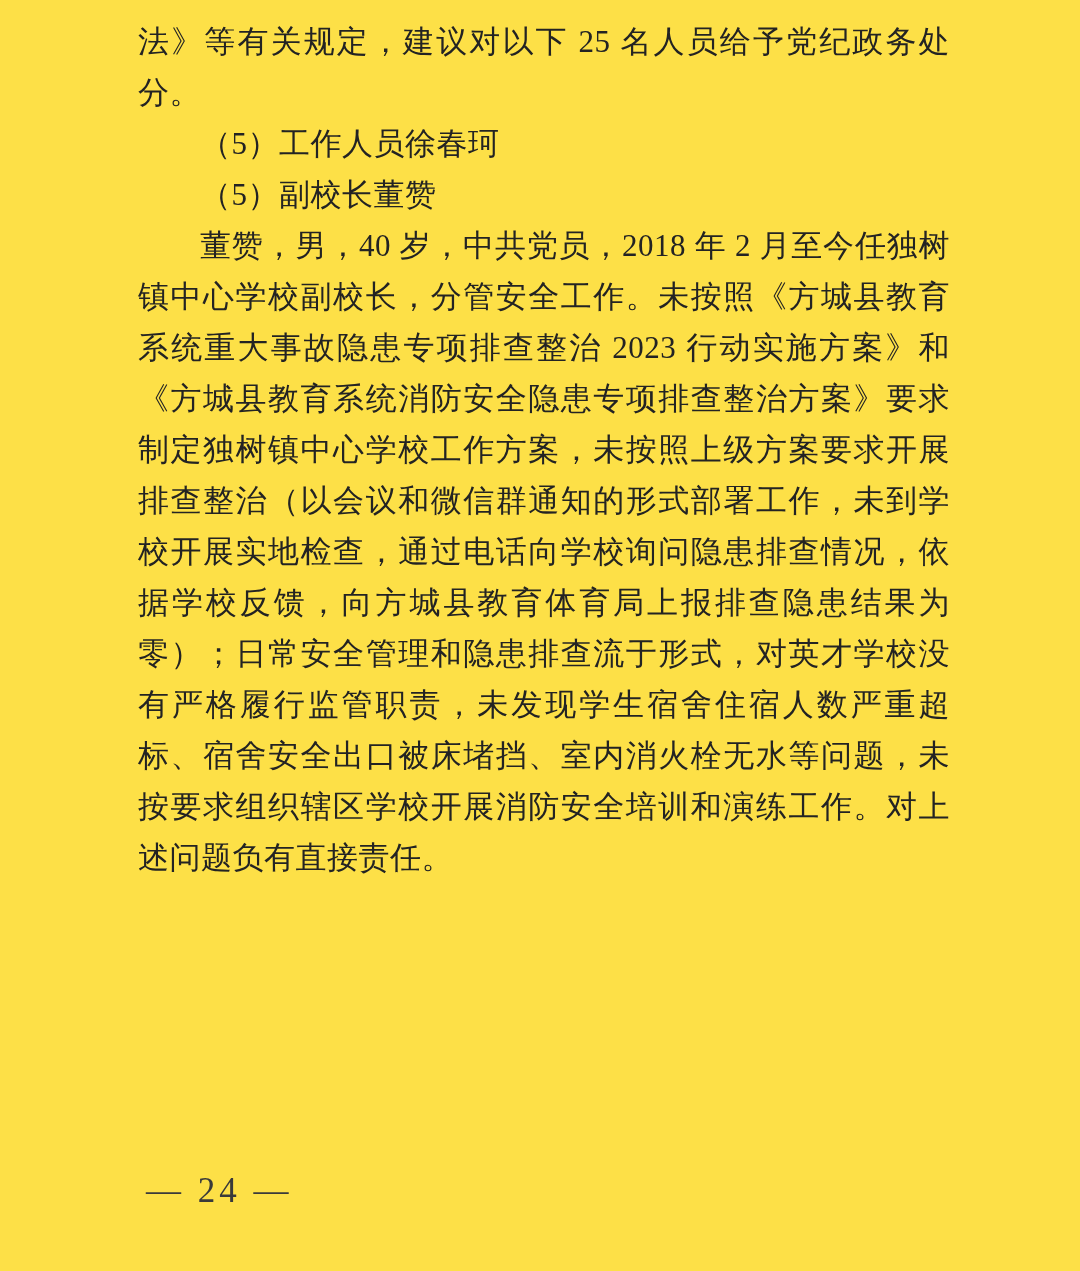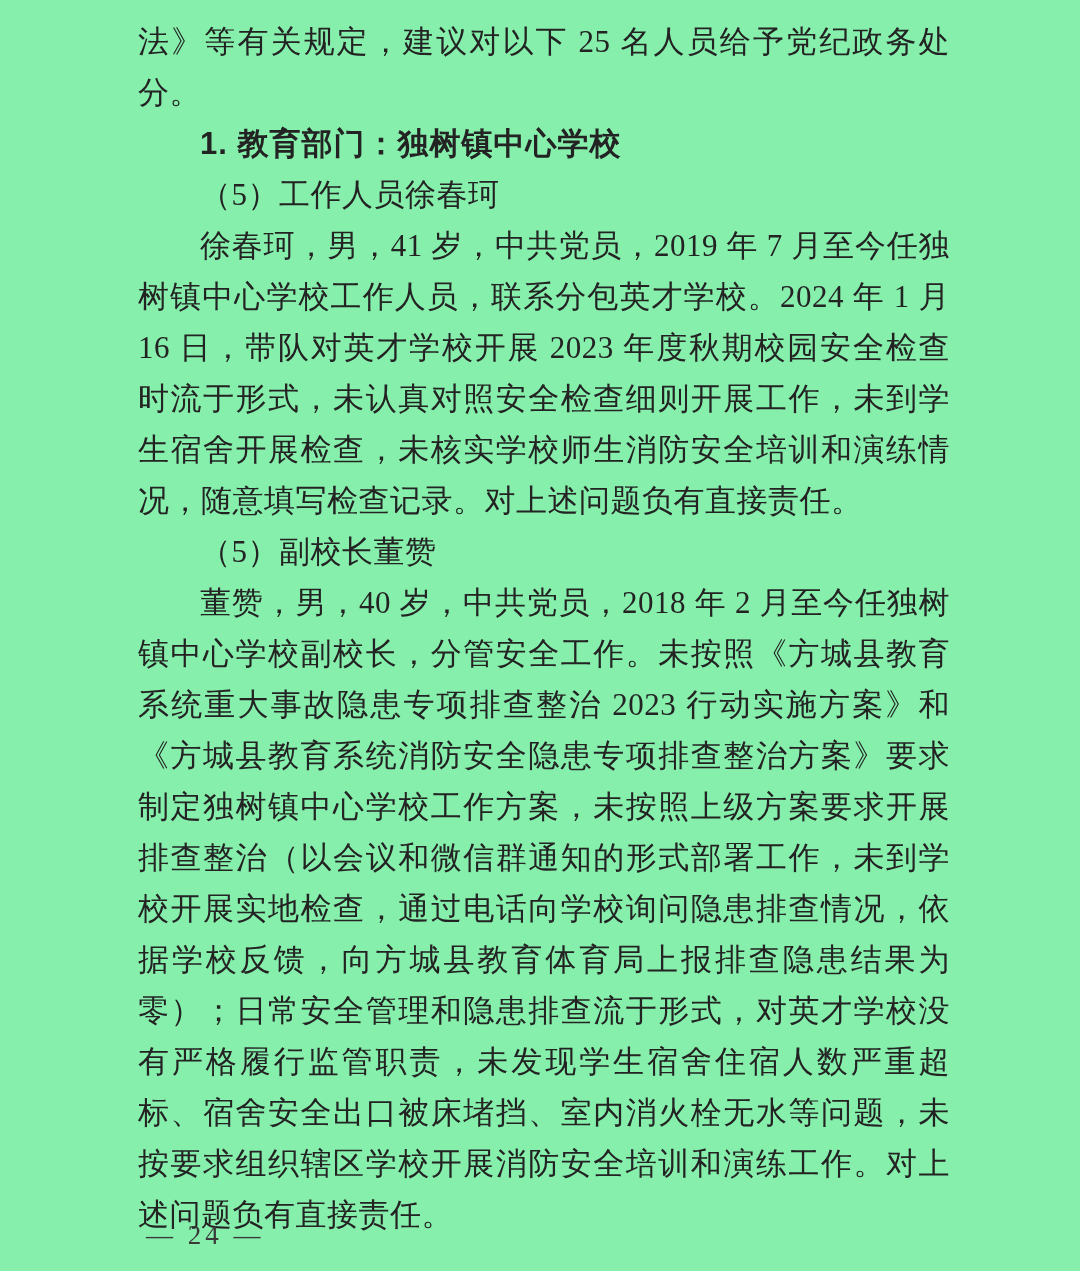--- a/index.html
+++ b/index.html
@@ -4,21 +4,21 @@
 <style>
   html, body {
     margin: 0;
     padding: 0;
     background: #ffffff;
   }
   .page {
     position: relative;
     width: 1080px;
     height: 1271px;
-    background: #86efac;
+    background: #fde047;
     font-family: "Liberation Serif", "DejaVu Serif", serif;
     color: #232323;
     overflow: hidden;
     box-sizing: border-box;
   }
   .content {
     position: absolute;
     left: 138px;
     top: 16px;
     width: 812px;
@@ -40,35 +40,33 @@
   }
   p.heading {
     text-indent: 2em;
     font-weight: 700;
     font-family: "Liberation Sans", "DejaVu Sans", sans-serif;
     letter-spacing: 1px;
   }
   .footer {
     position: absolute;
     left: 146px;
-    top: 1218px;
-    font-size: 27px;
+    top: 1174px;
+    font-size: 35px;
     line-height: 34px;
     letter-spacing: 4px;
     color: #3a3a3a;
     font-family: "Liberation Serif", "DejaVu Serif", serif;
   }
 </style>
 </head>
 <body>
 
 <div class="page">
   <div class="content">
     <p class="continuation">法》等有关规定，建议对以下 25 名人员给予党纪政务处分。</p>
-    <p class="heading">1. 教育部门：独树镇中心学校</p>
     <p class="indent">（5）工作人员徐春珂</p>
-    <p class="indent">徐春珂，男，41 岁，中共党员，2019 年 7 月至今任独树镇中心学校工作人员，联系分包英才学校。2024 年 1 月 16 日，带队对英才学校开展 2023 年度秋期校园安全检查时流于形式，未认真对照安全检查细则开展工作，未到学生宿舍开展检查，未核实学校师生消防安全培训和演练情况，随意填写检查记录。对上述问题负有直接责任。</p>
     <p class="indent">（5）副校长董赞</p>
     <p class="indent">董赞，男，40 岁，中共党员，2018 年 2 月至今任独树镇中心学校副校长，分管安全工作。未按照《方城县教育系统重大事故隐患专项排查整治 2023 行动实施方案》和《方城县教育系统消防安全隐患专项排查整治方案》要求制定独树镇中心学校工作方案，未按照上级方案要求开展排查整治（以会议和微信群通知的形式部署工作，未到学校开展实地检查，通过电话向学校询问隐患排查情况，依据学校反馈，向方城县教育体育局上报排查隐患结果为零）；日常安全管理和隐患排查流于形式，对英才学校没有严格履行监管职责，未发现学生宿舍住宿人数严重超标、宿舍安全出口被床堵挡、室内消火栓无水等问题，未按要求组织辖区学校开展消防安全培训和演练工作。对上述问题负有直接责任。</p>
   </div>
 
   <div class="footer">— 24 —</div>
 </div>
 
 </body></html>

